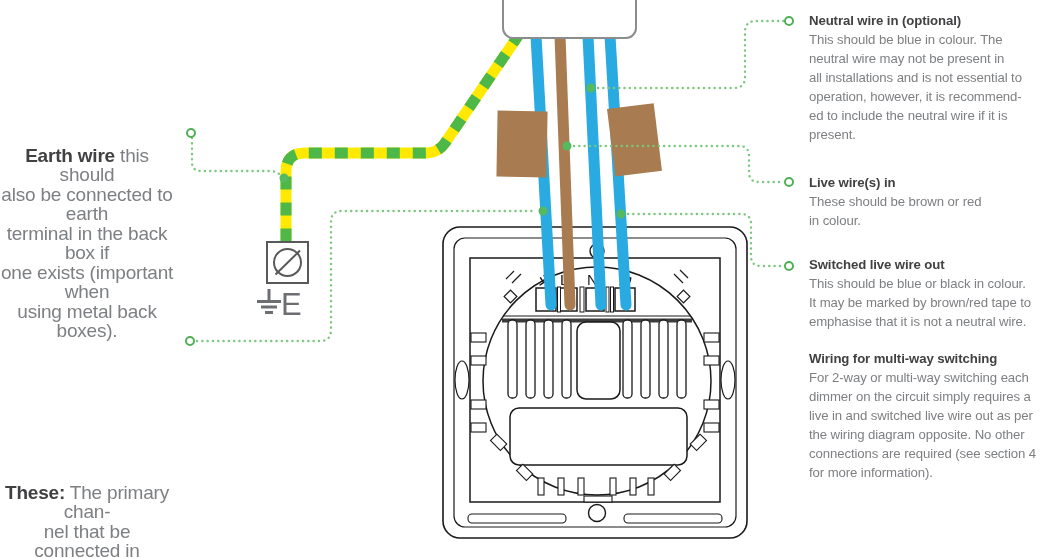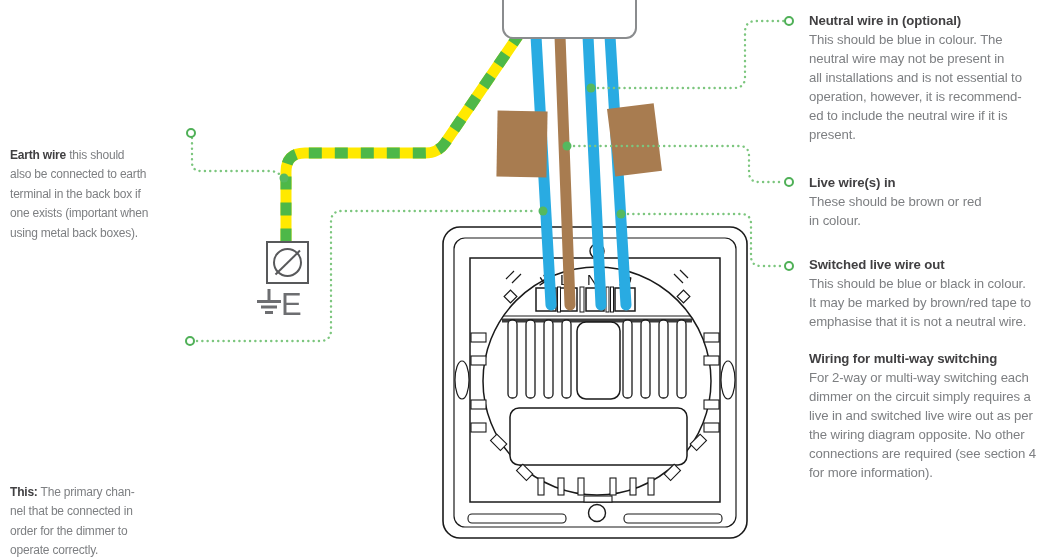--- a/index.html
+++ b/index.html
@@ -1,21 +1,21 @@
 <!DOCTYPE html>
 <html><head>
 <meta charset="utf-8">
 <style>
   html,body{margin:0;padding:0;background:#fff;}
   #canvas{
     position:relative;width:1050px;height:558px;overflow:hidden;background:#fff;
     font-family:"Liberation Sans",sans-serif;
   }
   .ann{position:absolute;color:#7d7f82;}
-  .ann-left{left:10px;width:174px;text-align:left;font-size:12px;line-height:19.5px;letter-spacing:-0.2px;}
+  .ann-left{left:0;width:174px;text-align:center;font-size:19px;line-height:19.5px;letter-spacing:-0.2px;}
   .ann-right{left:809px;width:252px;text-align:left;font-size:13.2px;line-height:19px;letter-spacing:-0.1px;}
   .ann-title{font-weight:bold;color:#414042;}
   .ann-title .suffix{font-weight:bold;color:#414042;}
   .ann-body{white-space:pre-line;}
   .ann-flow{white-space:pre-line;}
   .ann-flow strong{color:#414042;}
   svg{position:absolute;left:0;top:0;}
   svg text{font-family:"Liberation Sans",sans-serif;}
 </style>
 </head>
@@ -164,21 +164,21 @@
 one exists (important when
 using metal back boxes).</span>
     </div>
   </div>
 
   <div class="ann ann-left" style="top:331px;">
   </div>
 
   <div class="ann ann-left" style="top:463px;">
     <div class="ann-flow">
-      <strong>This:</strong><span> The primary chan-
+      <strong>These:</strong><span> The primary chan-
 nel that be connected in
 order for the dimmer to
 operate correctly.</span>
     </div>
   </div>
 
   <div class="ann ann-right" style="top:11px;">
     <div class="ann-title">Neutral wire in (optional)</div>
     <div class="ann-body">This should be blue in colour. The
 neutral wire may not be present in

